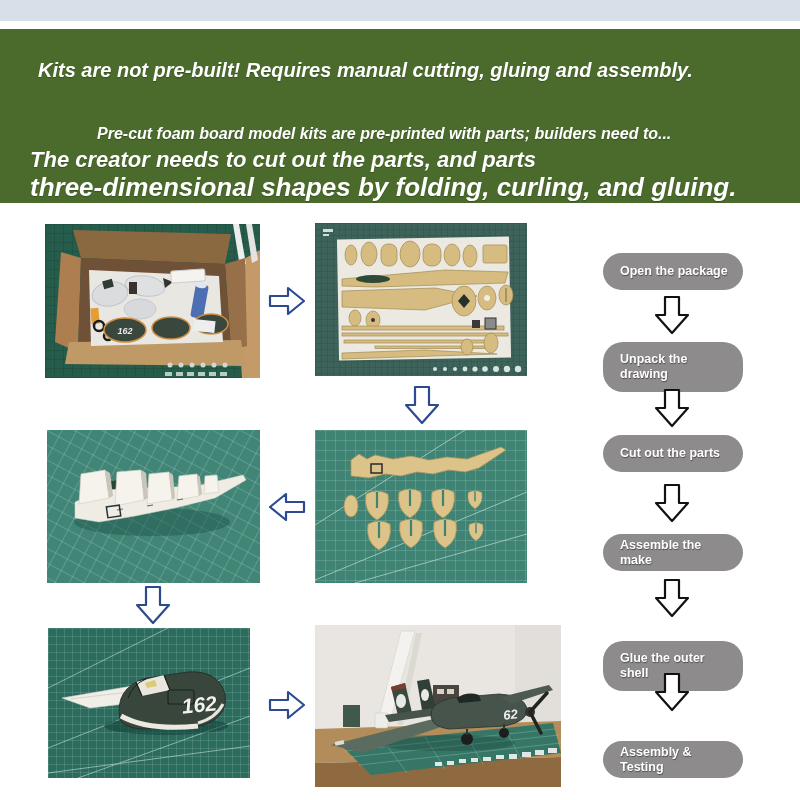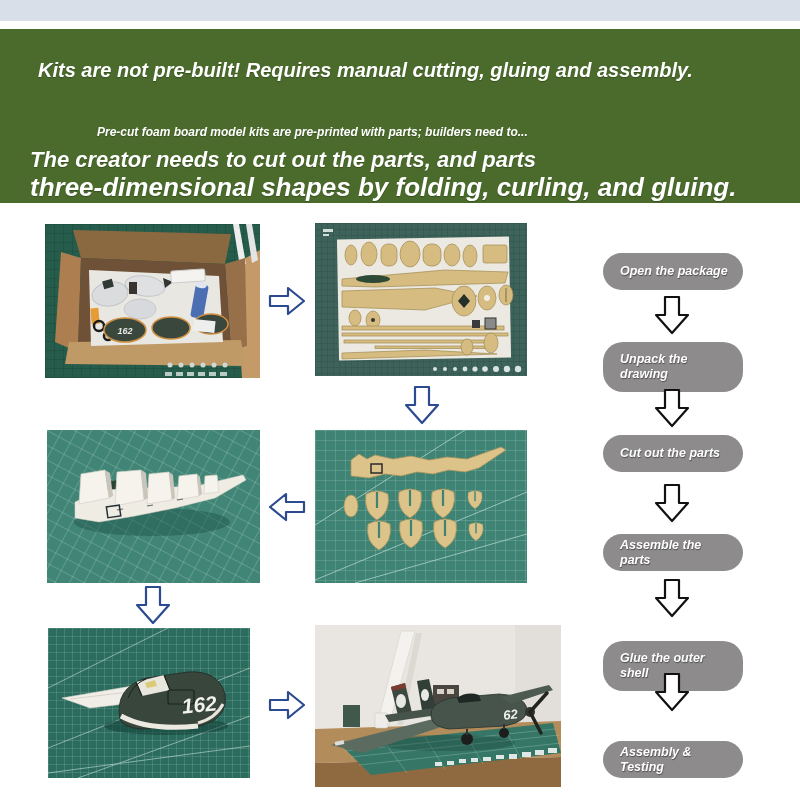--- a/index.html
+++ b/index.html
@@ -4,32 +4,32 @@
 <style>
   html,body{margin:0;padding:0;background:#ffffff;}
   #stage{position:relative;width:800px;height:800px;background:#ffffff;overflow:hidden;
          font-family:"Liberation Sans",sans-serif;}
   
   .top-strip{position:absolute;left:0;top:0;width:800px;height:21px;background:#d9dfe9;}
   .banner{position:absolute;left:0;top:29px;width:800px;height:174px;background:#4a6b2b;}
   .banner .t{position:absolute;color:#ffffff;font-weight:bold;font-style:italic;white-space:nowrap;
              text-shadow:0 1px 1px rgba(0,0,0,0.25);}
   .headline{left:38px;top:30px;font-size:20px;}
-  .subline{left:97px;top:96px;font-size:12px;}
+  .subline{left:97px;top:96px;font-size:16px;}
   .bodyline1{left:30px;top:118px;font-size:22px;}
   .bodyline2{left:30px;top:143px;font-size:26px;}
   
   .photo{position:absolute;line-height:0;}
   .photo svg{display:block;}
   
   .arrow{position:absolute;line-height:0;}
   
   .pill{position:absolute;left:603px;width:140px;background:#8d8b8c;border-radius:20px;
         box-sizing:border-box;display:flex;align-items:center;padding:0 8px 0 17px;
-        color:#ffffff;font-weight:bold;font-style:italic;font-size:12.5px;line-height:1.18;
+        color:#ffffff;font-weight:bold;font-size:12.5px;line-height:1.18;
         text-shadow:0.5px 0.5px 1px rgba(0,0,0,0.45);}
   .h1{height:37px;}
   .h2{height:50px;}
   .pill.wrap{padding-right:34px;}
 </style>
 </head>
 <body>
 
 <div id="stage">
 
@@ -338,21 +338,21 @@
   <div class="pill h1" style="top:253px;">
     <span>Open the package</span>
   </div>
   <div class="pill h2 wrap" style="top:342px;">
     <span>Unpack the drawing</span>
   </div>
   <div class="pill h1" style="top:435px;">
     <span>Cut out the parts</span>
   </div>
   <div class="pill h1" style="top:534px;">
-    <span>Assemble the parts</span>
+    <span>Assemble the make</span>
   </div>
   <div class="pill h2 wrap" style="top:641px;">
     <span>Glue the outer shell</span>
   </div>
   <div class="pill h1" style="top:741px;">
     <span>Assembly &amp; Testing</span>
   </div>
 
   <div class="arrow" style="left:654px;top:295px;">
     <svg width="36" height="40" viewBox="0 0 36 40">

